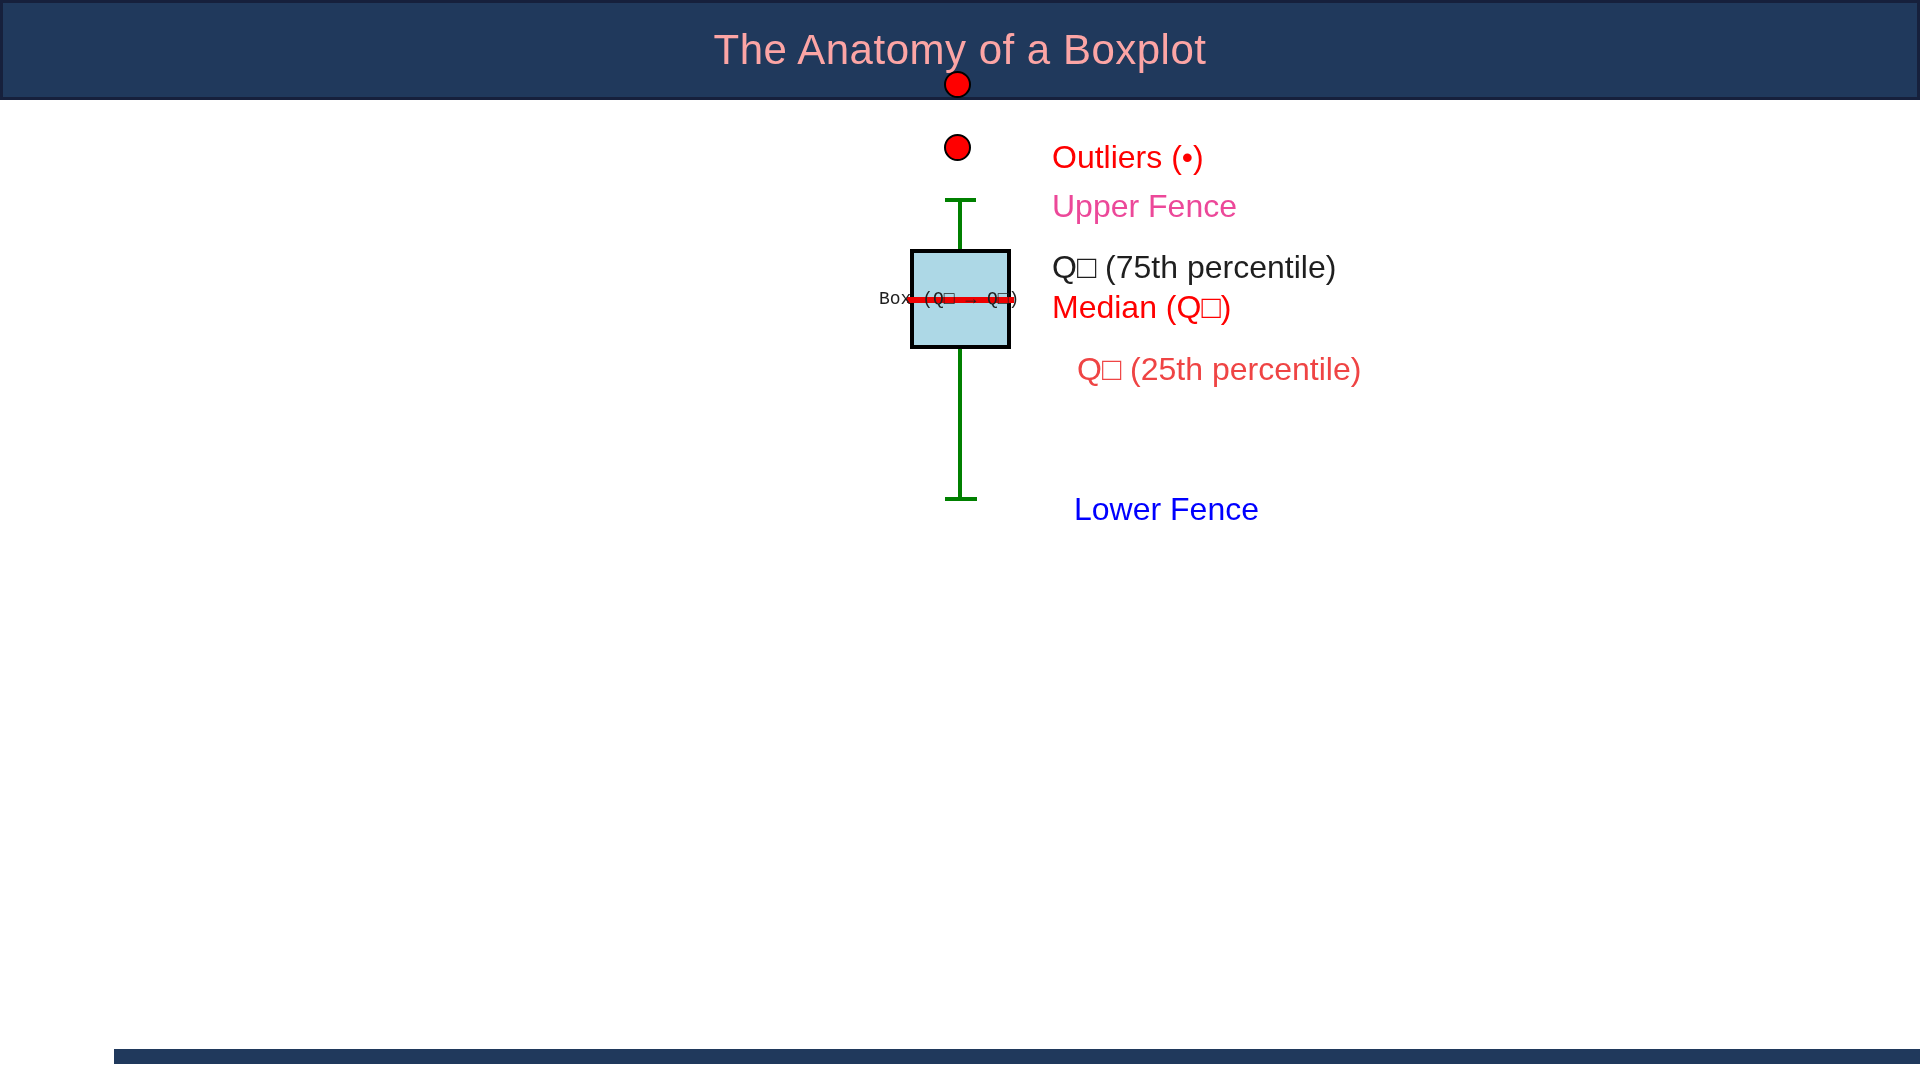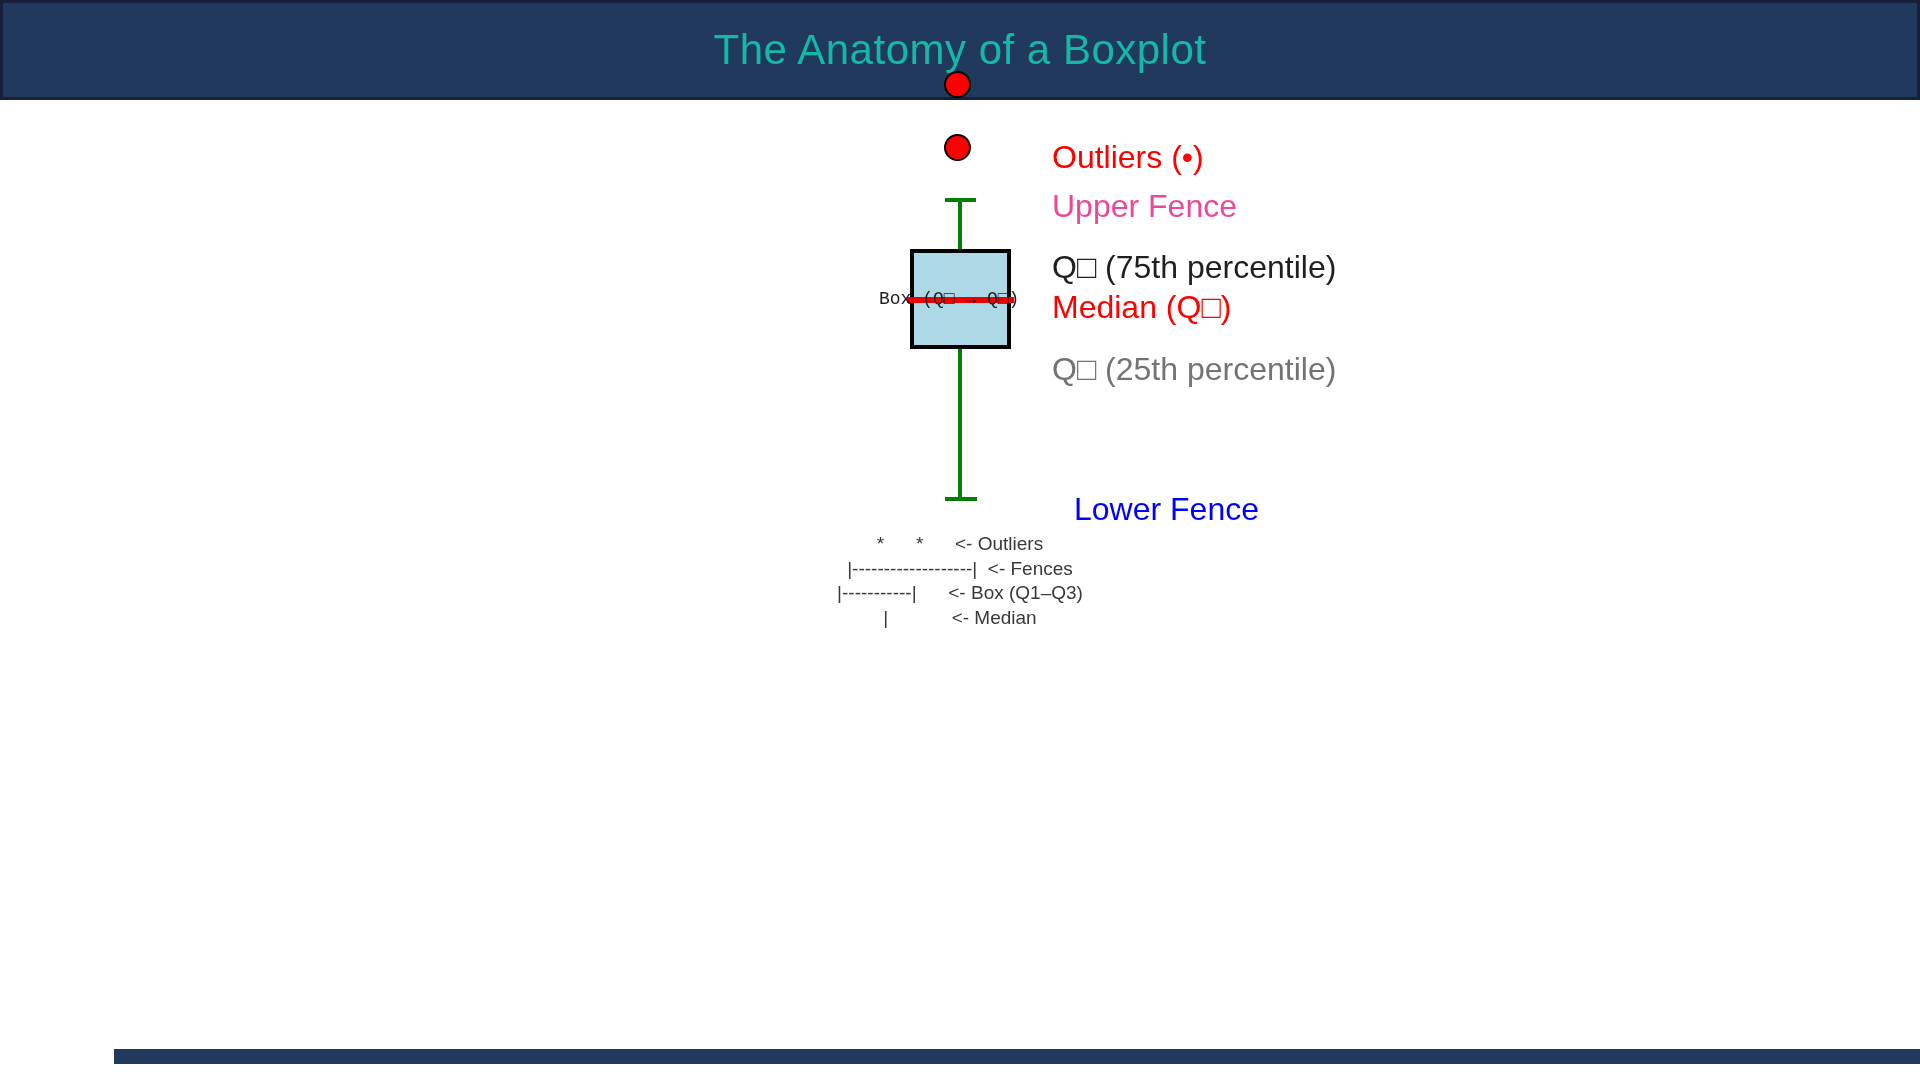--- a/index.html
+++ b/index.html
@@ -47,21 +47,21 @@
 
   
   .footer { position:absolute; left:114px; top:1049px; width:1806px; height:15px; }
 </style>
 </head>
 <body>
 
 <div class="stage">
 
   <header class="header" style="background: rgb(32, 57, 92);">
-    <h1 class="title" style="color: #14b8a6;">The Anatomy of a Boxplot</h1>
+    <h1 class="title" style="color: #fca5a5;">The Anatomy of a Boxplot</h1>
   </header>
 
   <div>
 
     <span class="circle c1" style="background: rgb(255, 0, 0);"></span>
     <span class="circle c2" style="background: rgb(255, 0, 0);"></span>
 
     <span class="gline cap-upper" style="background: rgb(0, 128, 0);"></span>
     <span class="gline whisker-upper" style="background: rgb(0, 128, 0);"></span>
 
@@ -69,26 +69,20 @@
     <span class="median-line" style="background: rgb(238, 0, 0);"></span>
     <span class="box-label" style="color: rgb(31, 31, 31);">Box (Q□ → Q□)</span>
 
     <span class="gline whisker-lower" style="background: rgb(0, 128, 0);"></span>
     <span class="gline cap-lower" style="background: rgb(0, 128, 0);"></span>
 
     <span class="side-label lab-outliers" style="color: rgb(255, 0, 0);">Outliers (•)</span>
     <span class="side-label lab-upper-fence" style="color: #ec4899;">Upper Fence</span>
     <span class="side-label lab-q3" style="color: rgb(31, 31, 31);">Q□ (75th percentile)</span>
     <span class="side-label lab-median" style="color: rgb(255, 0, 0);">Median (Q□)</span>
-    <span class="side-label lab-q1" style="color: #737373;">Q□ (25th percentile)</span>
+    <span class="side-label lab-q1" style="color: #ef4444; margin-left: 25px;">Q□ (25th percentile)</span>
     <span class="side-label lab-lower-fence" style="color: rgb(0, 0, 255);">Lower Fence</span>
   </div>
 
-  <div class="ascii" style="color: rgb(56, 56, 56);">
-    <div>*      *      &lt;- Outliers</div>
-    <div>|-------------------|  &lt;- Fences</div>
-    <div>|-----------|      &lt;- Box (Q1–Q3)</div>
-    <div>|            &lt;- Median</div>
-  </div>
 
   <div class="footer" style="background: rgb(32, 57, 92);"></div>
 
 </div>
 
 </body></html>

